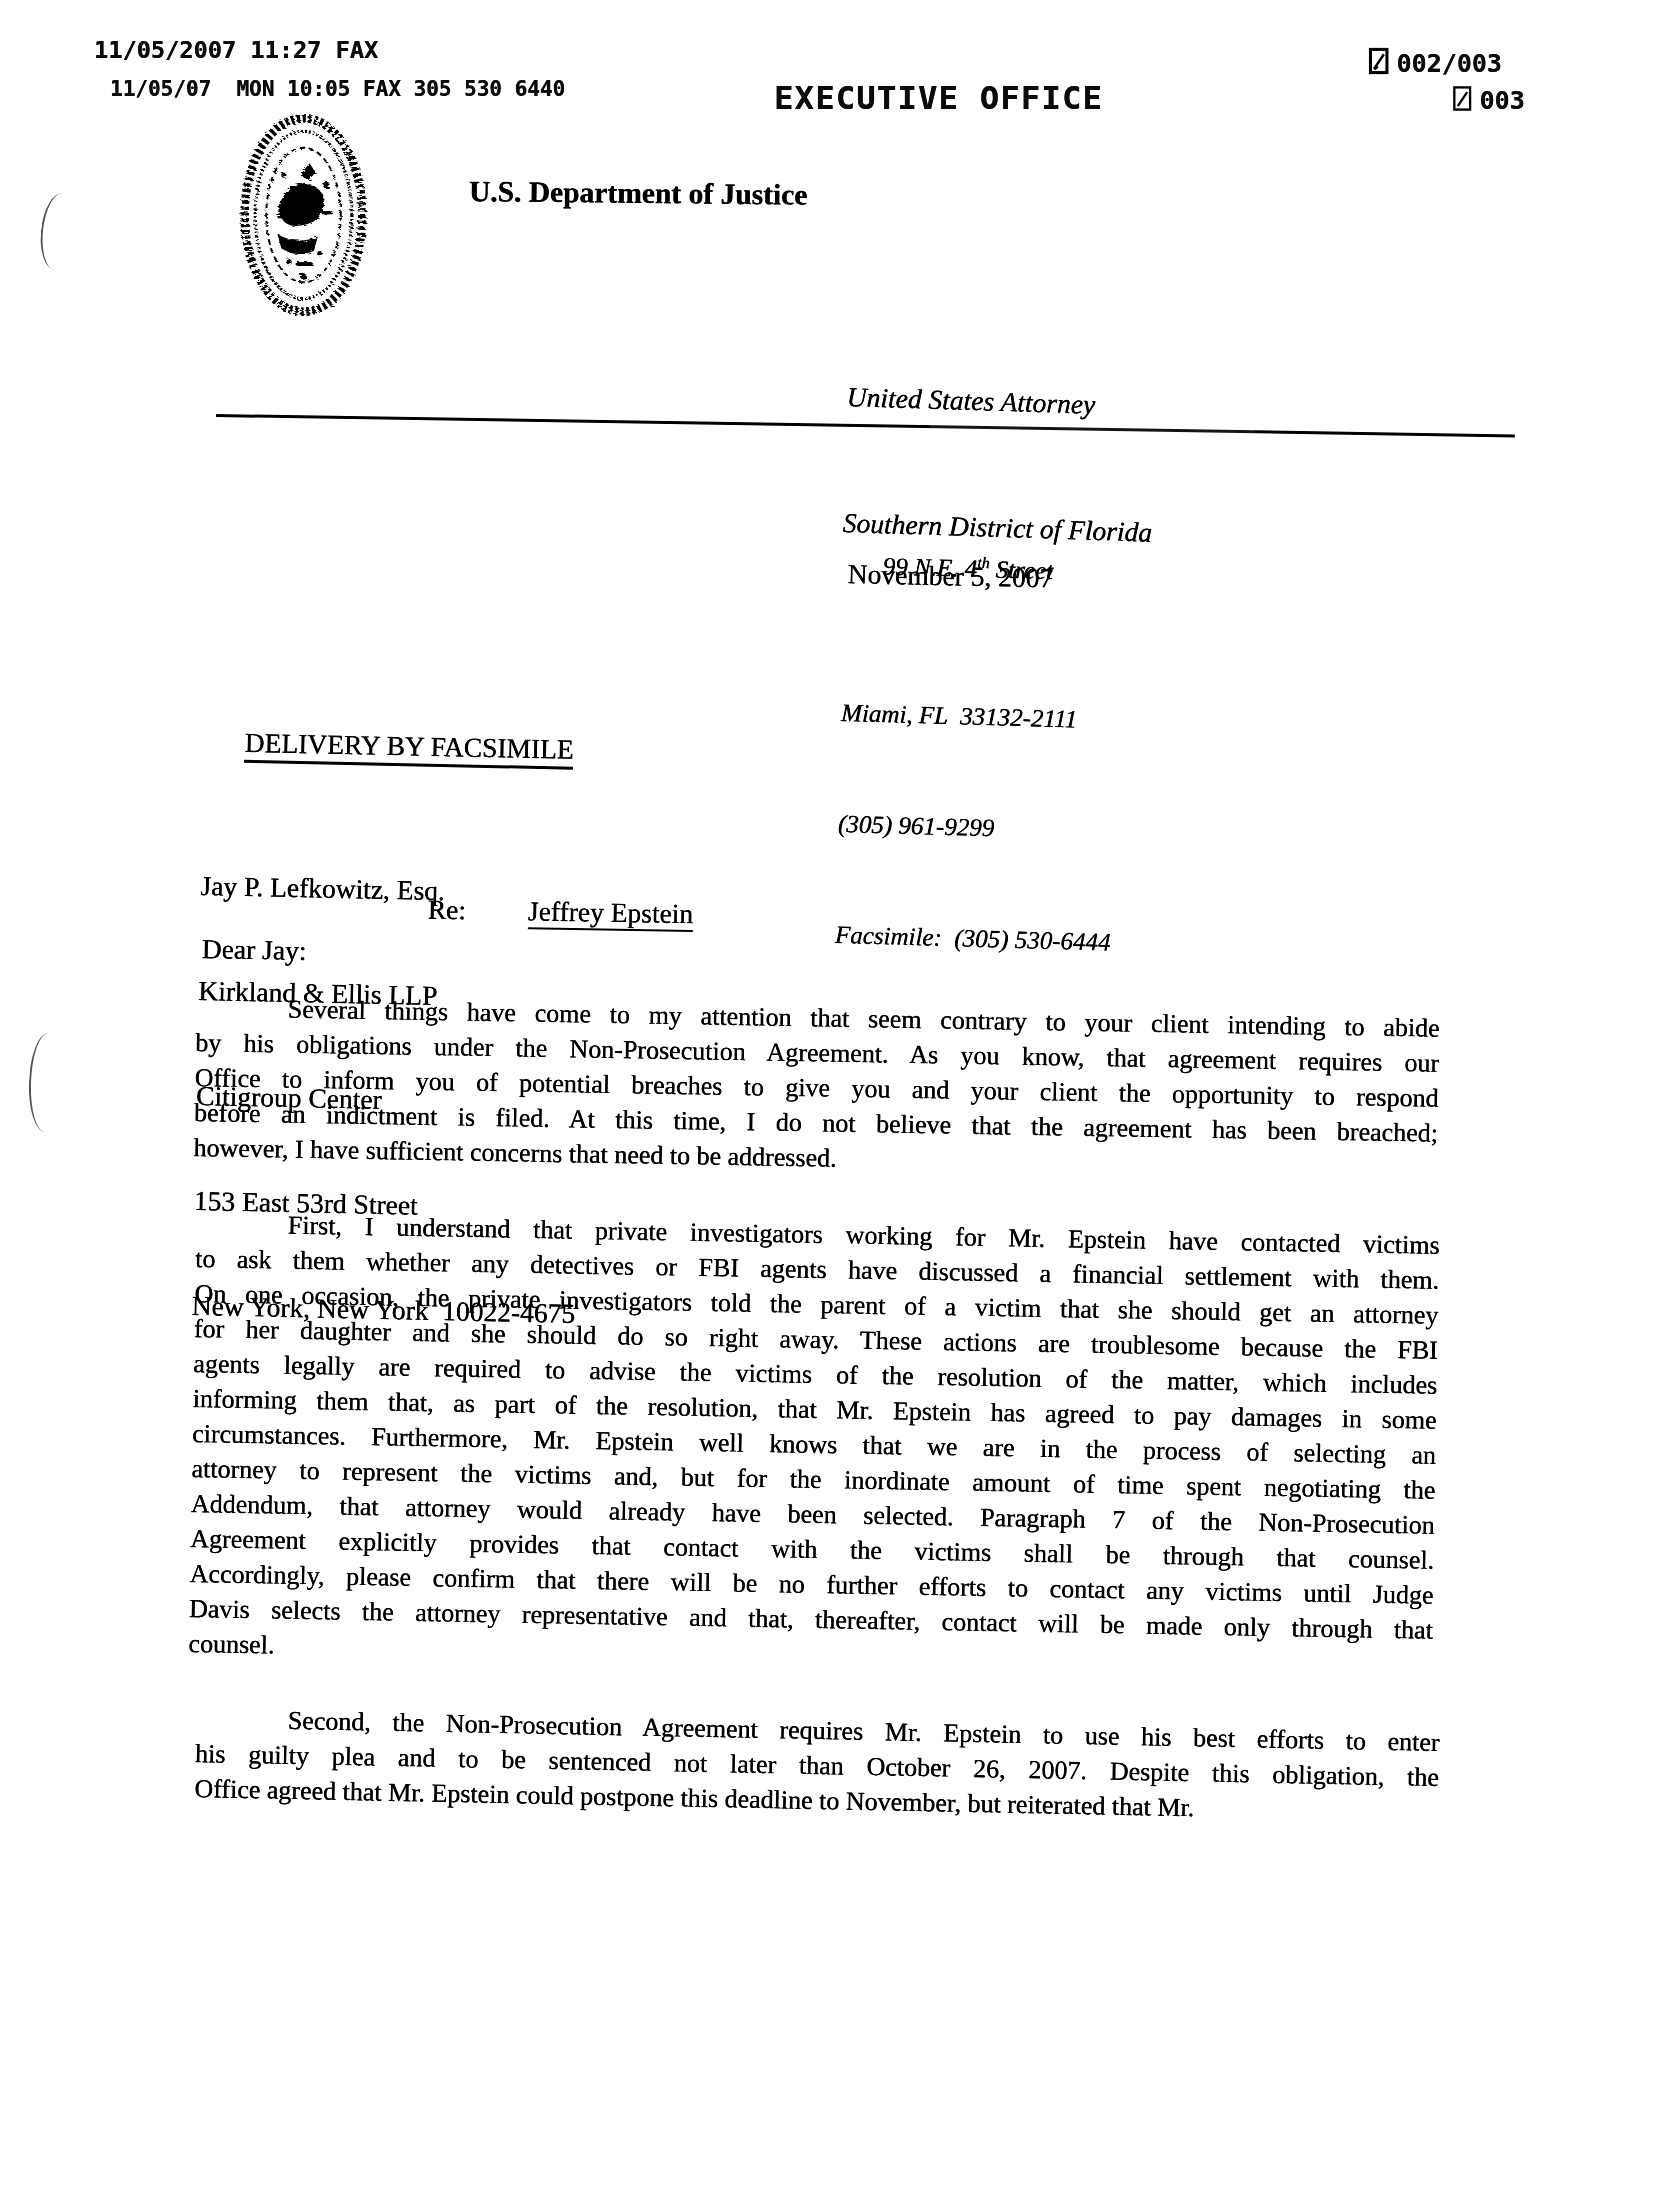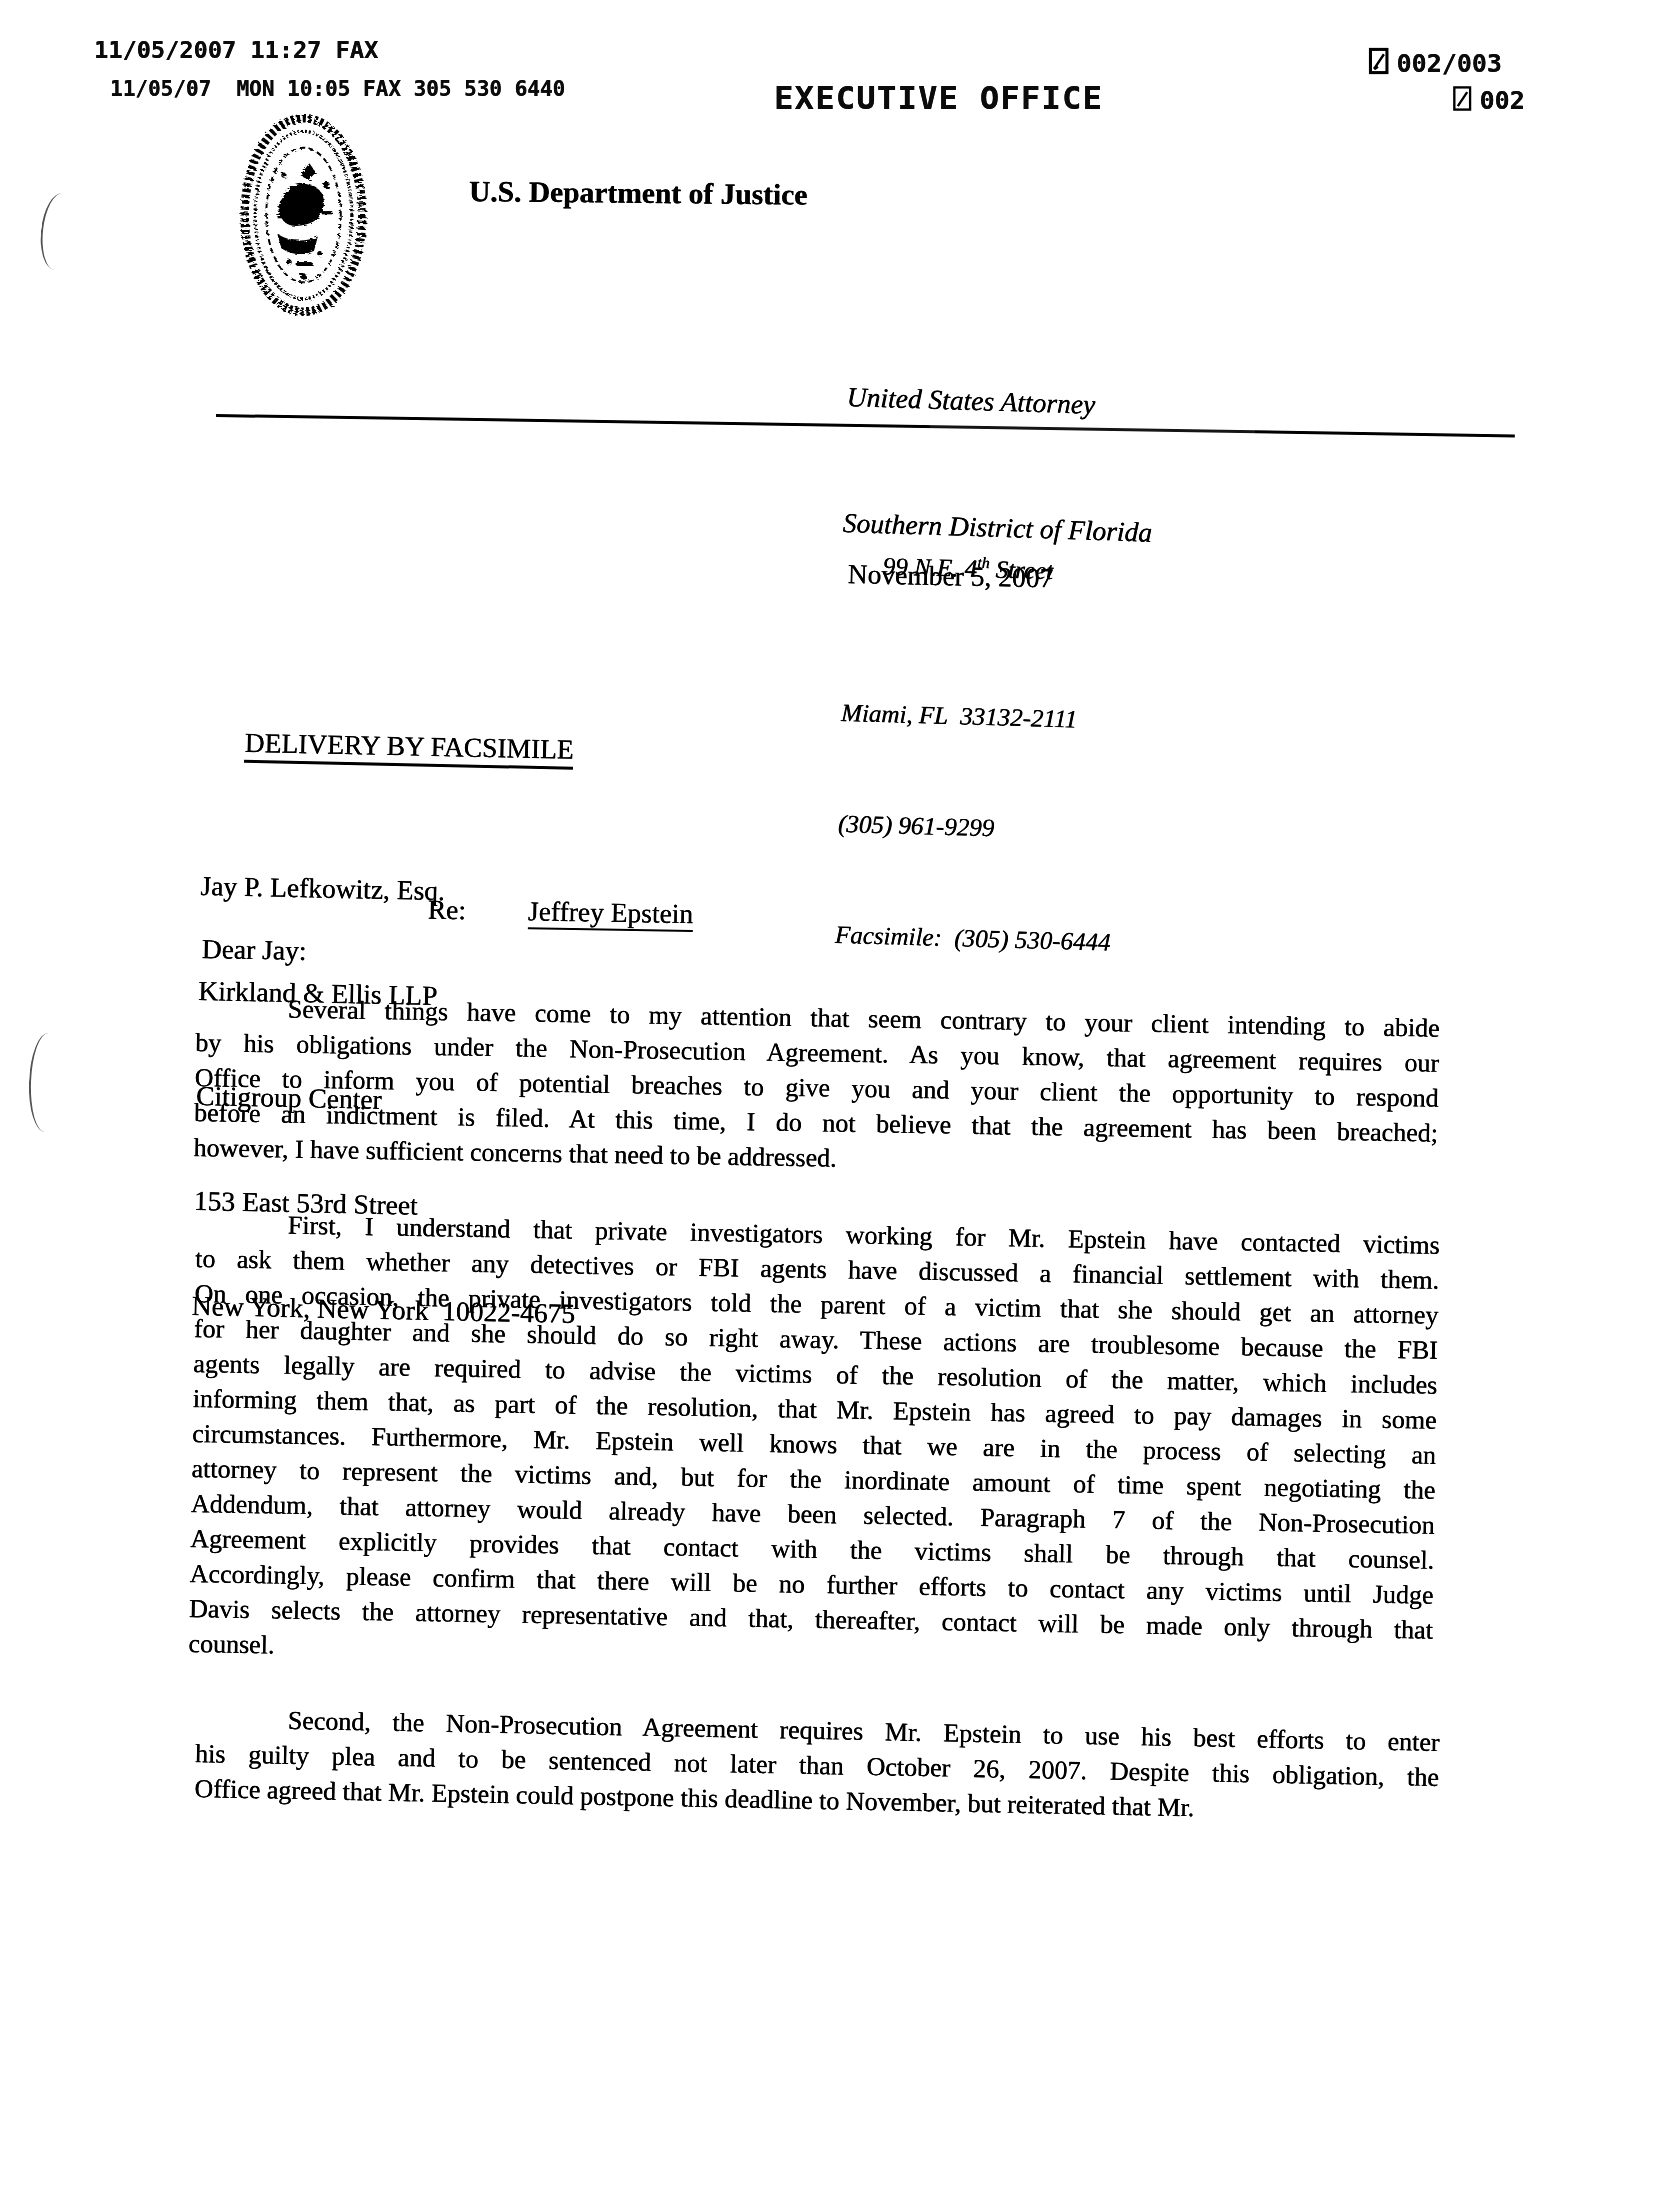--- a/index.html
+++ b/index.html
@@ -115,21 +115,21 @@
     <span class="faxmono" style="font-size:25px;">002/003</span>
   </div>
 
   <div class="abs cntr" style="left:1452px;top:84px;">
     <span style="display:inline-block;">
       <svg width="21" height="29" viewBox="0 0 36 46">
         <rect x="4" y="4" width="27" height="38" fill="none" stroke="#000" stroke-width="4"></rect>
         <path d="M10 36 L26 12" stroke="#000" stroke-width="4" fill="none"></path>
       </svg>
     </span>
-    <span class="faxmono" style="font-size:25px;">002</span>
+    <span class="faxmono" style="font-size:25px;">003</span>
   </div>
 
   <div class="abs" style="left:238px;top:113px;">
     <svg width="131" height="204" viewBox="0 0 200 312">
       <defs>
         <filter id="rough" x="-20%" y="-20%" width="140%" height="140%">
           <feTurbulence type="fractalNoise" baseFrequency="0.12 0.9" numOctaves="2" result="n"></feTurbulence>
           <feDisplacementMap in="SourceGraphic" in2="n" scale="7"></feDisplacementMap>
         </filter>
       </defs>

